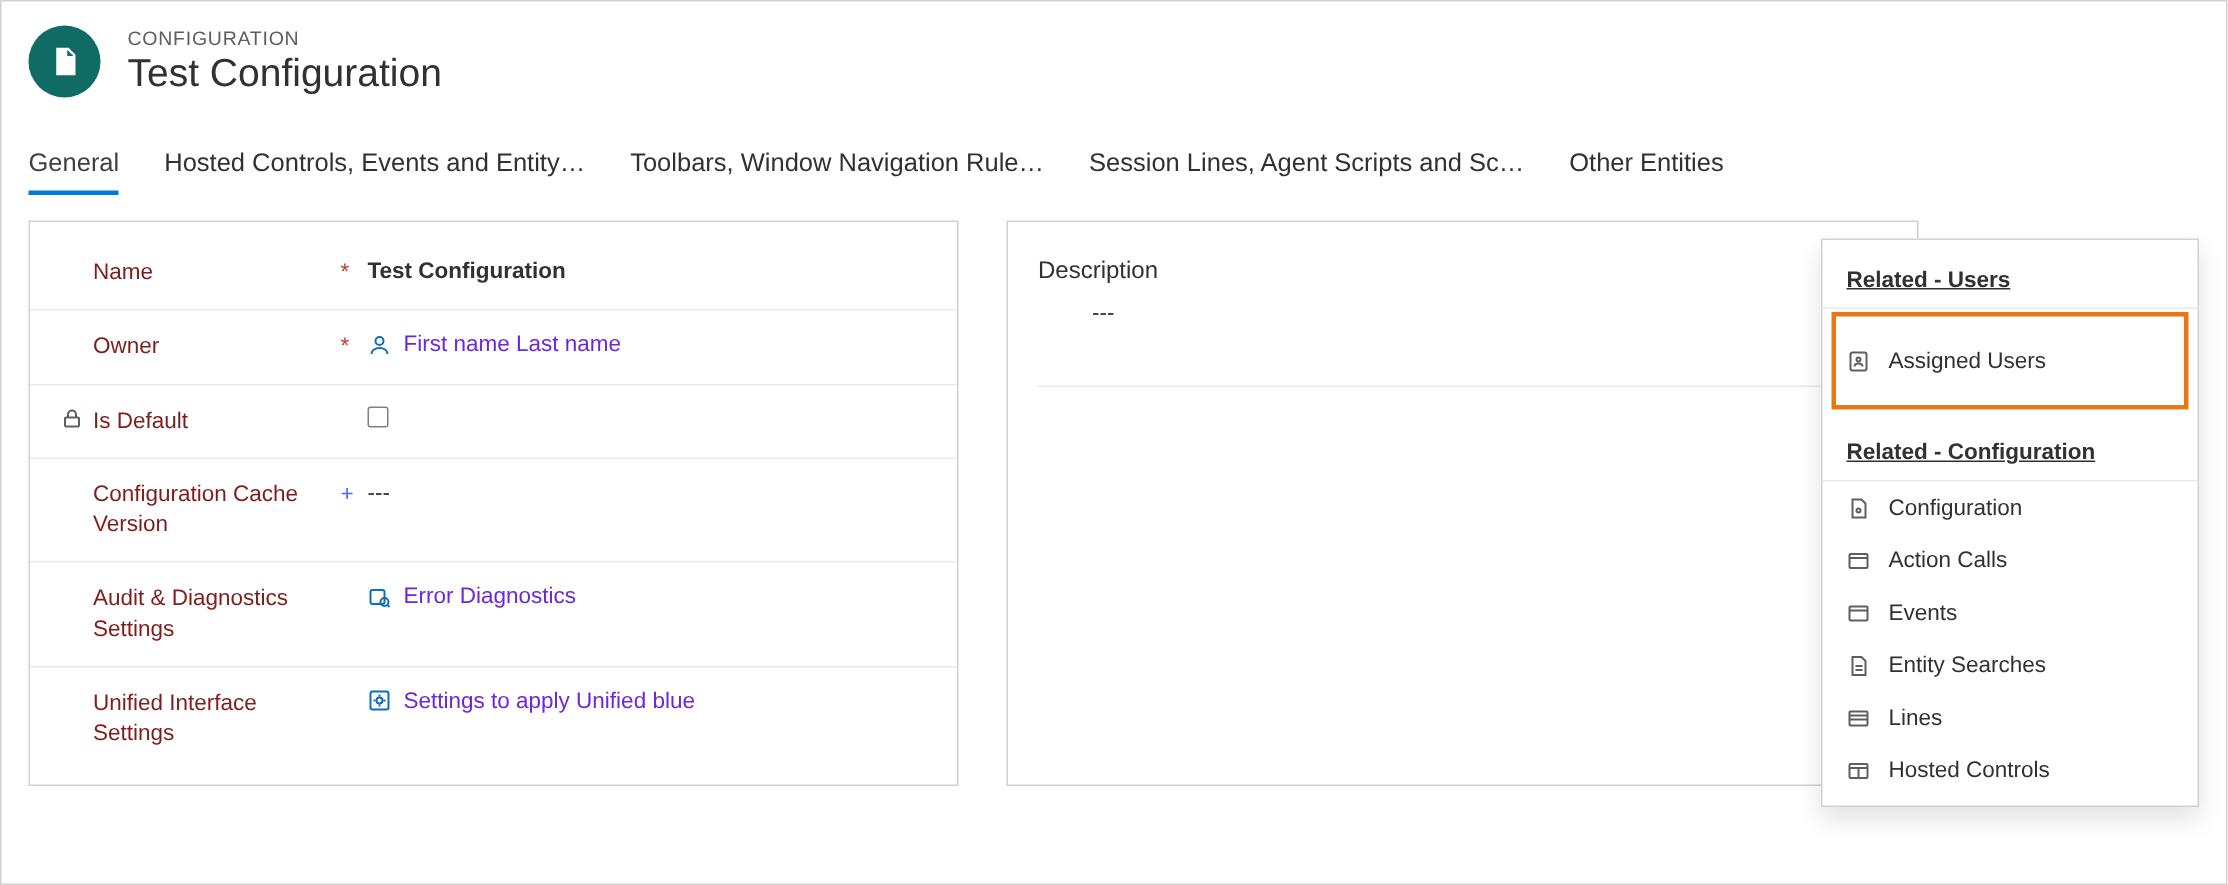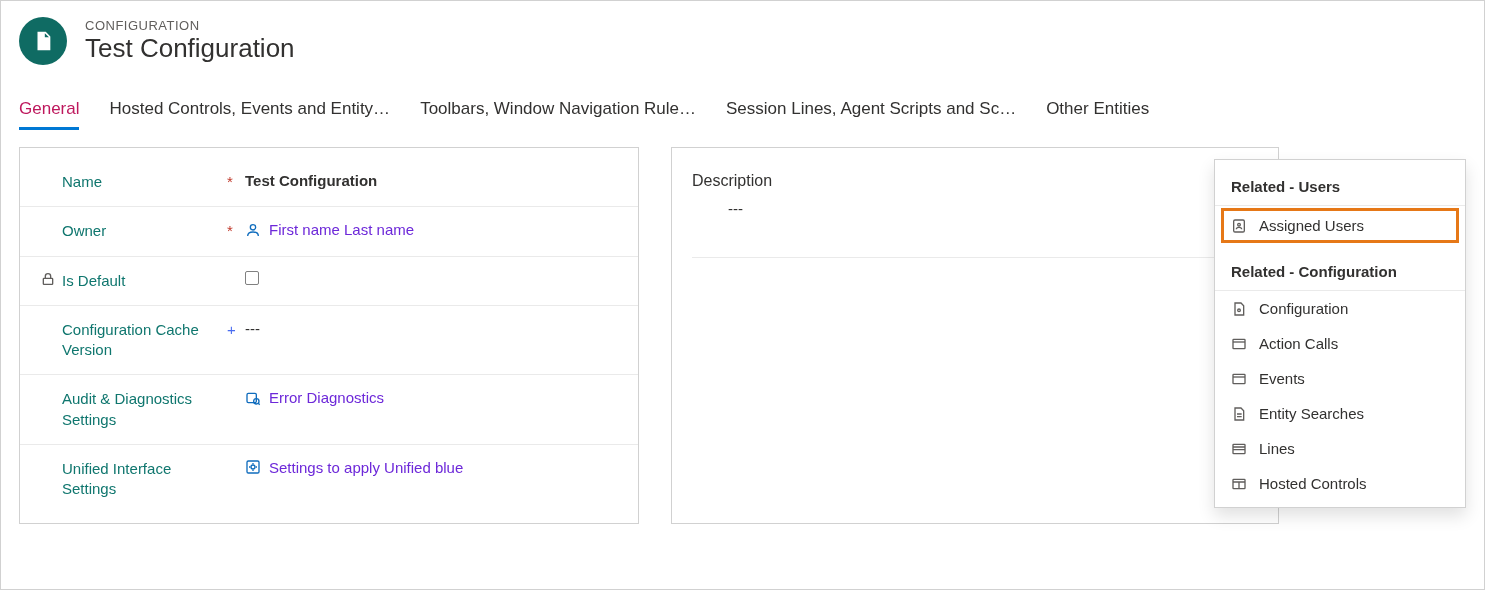--- a/index.html
+++ b/index.html
@@ -44,21 +44,21 @@
     flex-wrap: nowrap;
   }
   .tab {
     font-size: 17px;
     color: #323130;
     padding: 6px 0 10px 0;
     cursor: pointer;
     white-space: nowrap;
     position: relative;
   }
-  .tab.active { color: #be185d; }
+  .tab.active { color: #404040; }
   .tab.active::after {
     content: "";
     position: absolute;
     left: 0; right: 0; bottom: -1px;
     height: 3px;
     background: #0078d4;
   }
   .tab.highlight {
     border: 3px solid #e67817;
     padding: 6px 14px;
@@ -83,21 +83,21 @@
     display: flex;
     align-items: flex-start;
     padding: 14px 20px;
     border-bottom: 1px solid #eaeaea;
     min-height: 48px;
   }
   .row:last-child { border-bottom: none; }
   .row .lock { width: 22px; color: #605e5c; display:flex; align-items:center; }
   .row .label {
     width: 165px;
-    color: #0f766e;
+    color: #7f1d1d;
     font-size: 15px;
     line-height: 1.35;
   }
   .row .req {
     width: 18px;
     color: #c0392b;
     font-size: 15px;
     line-height: 1;
     padding-top: 2px;
   }
@@ -146,36 +146,37 @@
     padding: 12px 0 6px 0;
     z-index: 10;
   }
   .menu-section-title {
     font-size: 15px;
     font-weight: 600;
     color: #323130;
     padding: 6px 16px 10px 16px;
     border-bottom: 1px solid #eaeaea;
     margin-bottom: 0;
+    text-decoration: underline;
   }
   .menu-item {
     display: flex;
     align-items: center;
     gap: 12px;
     padding: 9px 16px;
     font-size: 15px;
     color: #323130;
     cursor: pointer;
   }
   .menu-item svg { width: 16px; height: 16px; color: #605e5c; flex-shrink:0; }
   .menu-item.highlight {
     outline: 3px solid #e67817;
     outline-offset: -3px;
     margin: 2px 6px;
-    padding: 9px 10px;
+    padding: 24px 10px;
   }
   .menu-gap { height: 12px; }
 </style>
 </head>
 <body>
 
 <div class="header">
   <div class="header-icon">
     <svg viewBox="0 0 24 24" fill="currentColor">
         <path d="M6 2h9l5 5v15H6V2zm8 1.5V8h4.5L14 3.5zM8 12h8v1.5H8V12zm0 3h8v1.5H8V15zm3-6h2v2h-2V9z"></path>

